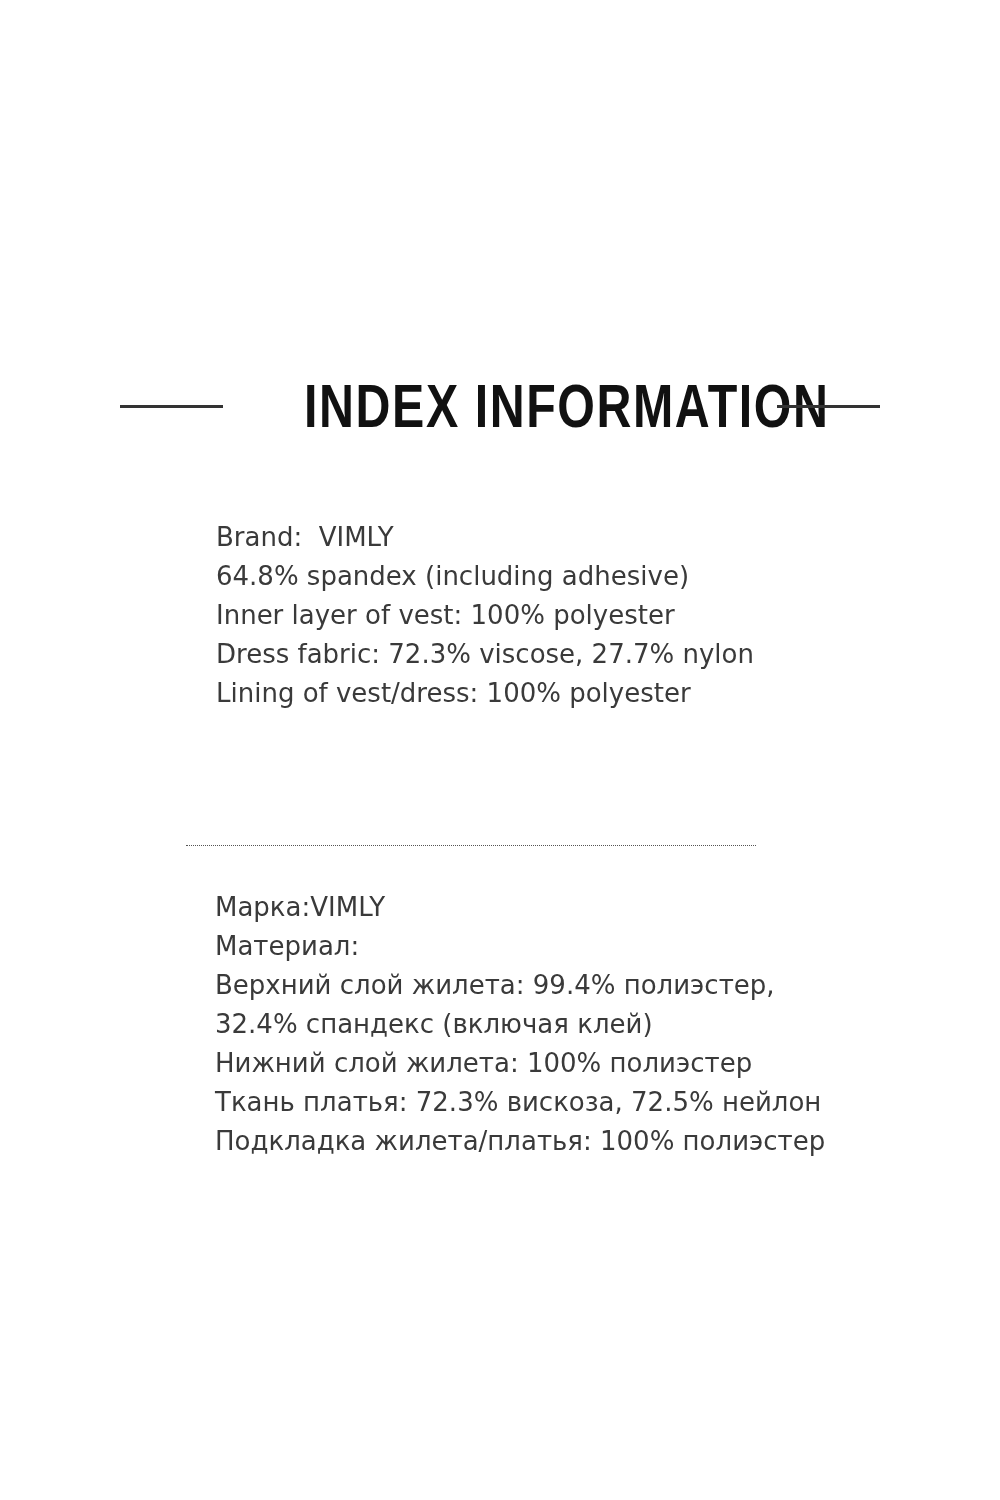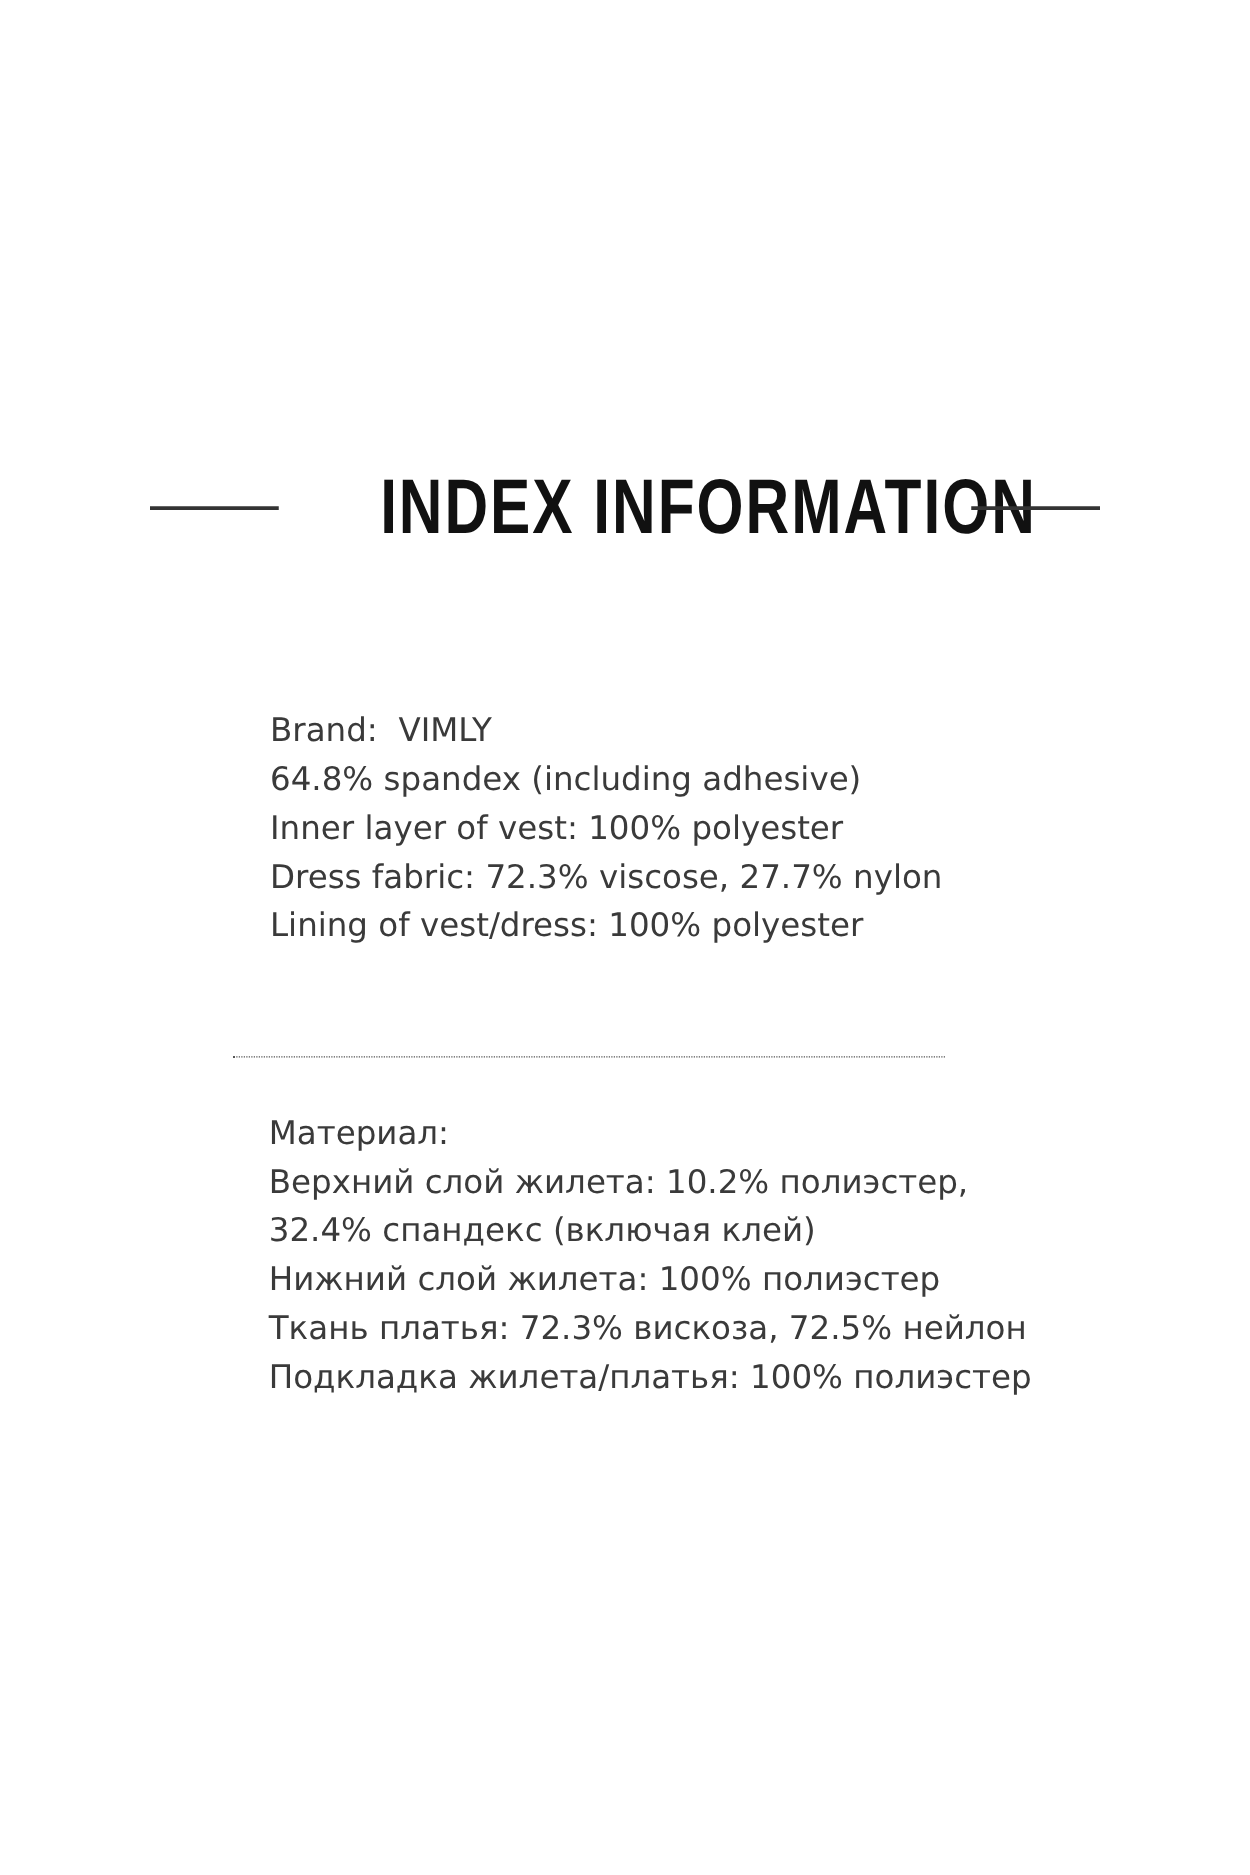--- a/index.html
+++ b/index.html
@@ -6,21 +6,21 @@
   body { width:1000px; height:1500px; position:relative; overflow:hidden; font-family:"DejaVu Sans", sans-serif; color:#333; }
   .title-row { position:absolute; top:370px; left:0; width:1000px; height:72px; }
   .rule { position:absolute; top:35px; height:3px; background:#333; width:103px; }
   .rule.left { left:120px; }
   .rule.right { left:777px; }
   .title { position:absolute; left:248px; top:0; width:510px; text-align:center;
     font-family:"Liberation Sans", sans-serif; font-weight:bold; font-size:62px; line-height:72px;
     color:#111; transform:scaleX(0.78); transform-origin:center; letter-spacing:2px; white-space:nowrap; }
   .block { position:absolute; left:216px; font-size:26px; line-height:39px; color:#3a3a3a; }
   .block .line { white-space:nowrap; }
-  .en { top:518px;margin-top:48px; }
+  .en { top:518px; }
   .ru { top:888px; left:215px; }
   .dots { position:absolute; left:186px; top:845px; width:570px; border-top:1px dotted #555; }
 </style>
 </head>
 <body>
 
 <div class="title-row">
   <div class="rule left"></div>
   <div class="title">INDEX INFORMATION</div>
   <div class="rule right"></div>
@@ -33,19 +33,22 @@
   </div>
   <div class="line">64.8% spandex (including adhesive)</div>
   <div class="line">Inner layer of vest: 100% polyester</div>
   <div class="line">Dress fabric: 72.3% viscose, 27.7% nylon</div>
   <div class="line">Lining of vest/dress: 100% polyester</div>
 </div>
 
 <div class="dots"></div>
 
 <div class="block ru">
+  <div class="line">
+    <span>Марка:</span><span>VIMLY</span>
+  </div>
   <div class="line">Материал:</div>
-  <div class="line">Верхний слой жилета: 10.2% полиэстер,</div>
+  <div class="line">Верхний слой жилета: 99.4% полиэстер,</div>
   <div class="line">32.4% спандекс (включая клей)</div>
   <div class="line">Нижний слой жилета: 100% полиэстер</div>
   <div class="line">Ткань платья: 72.3% вискоза, 72.5% нейлон</div>
   <div class="line">Подкладка жилета/платья: 100% полиэстер</div>
 </div>
 
 </body></html>

